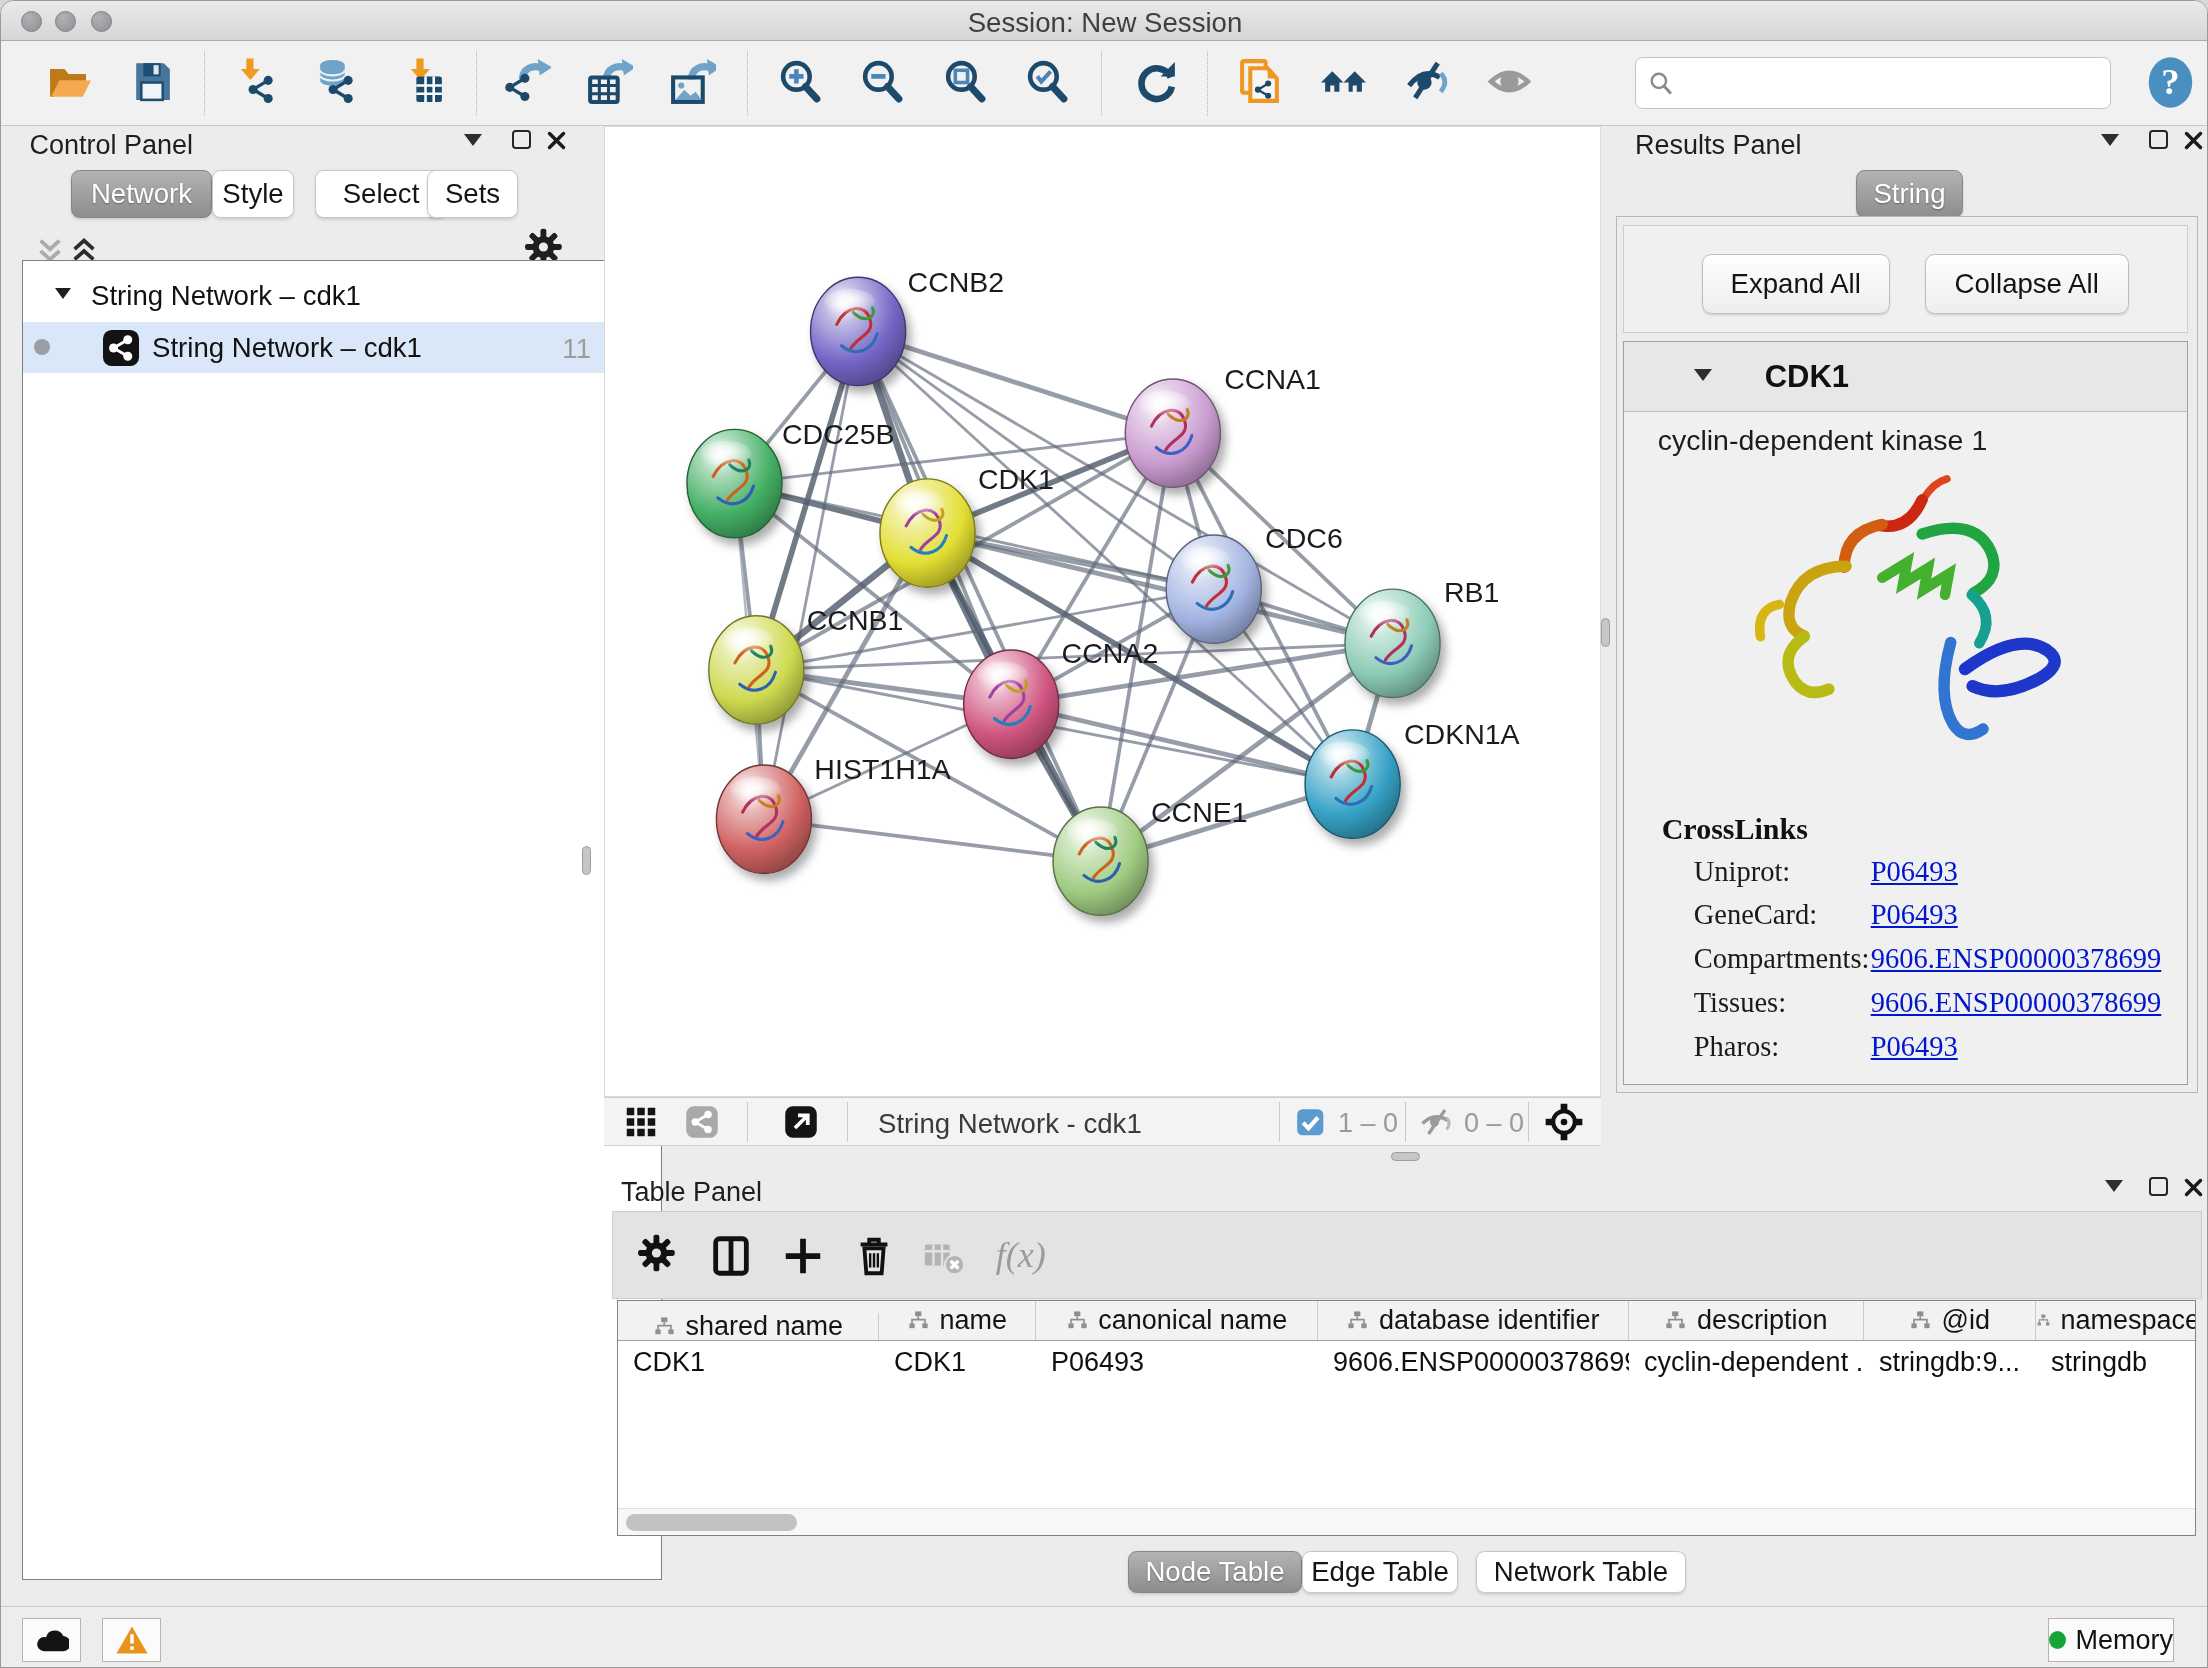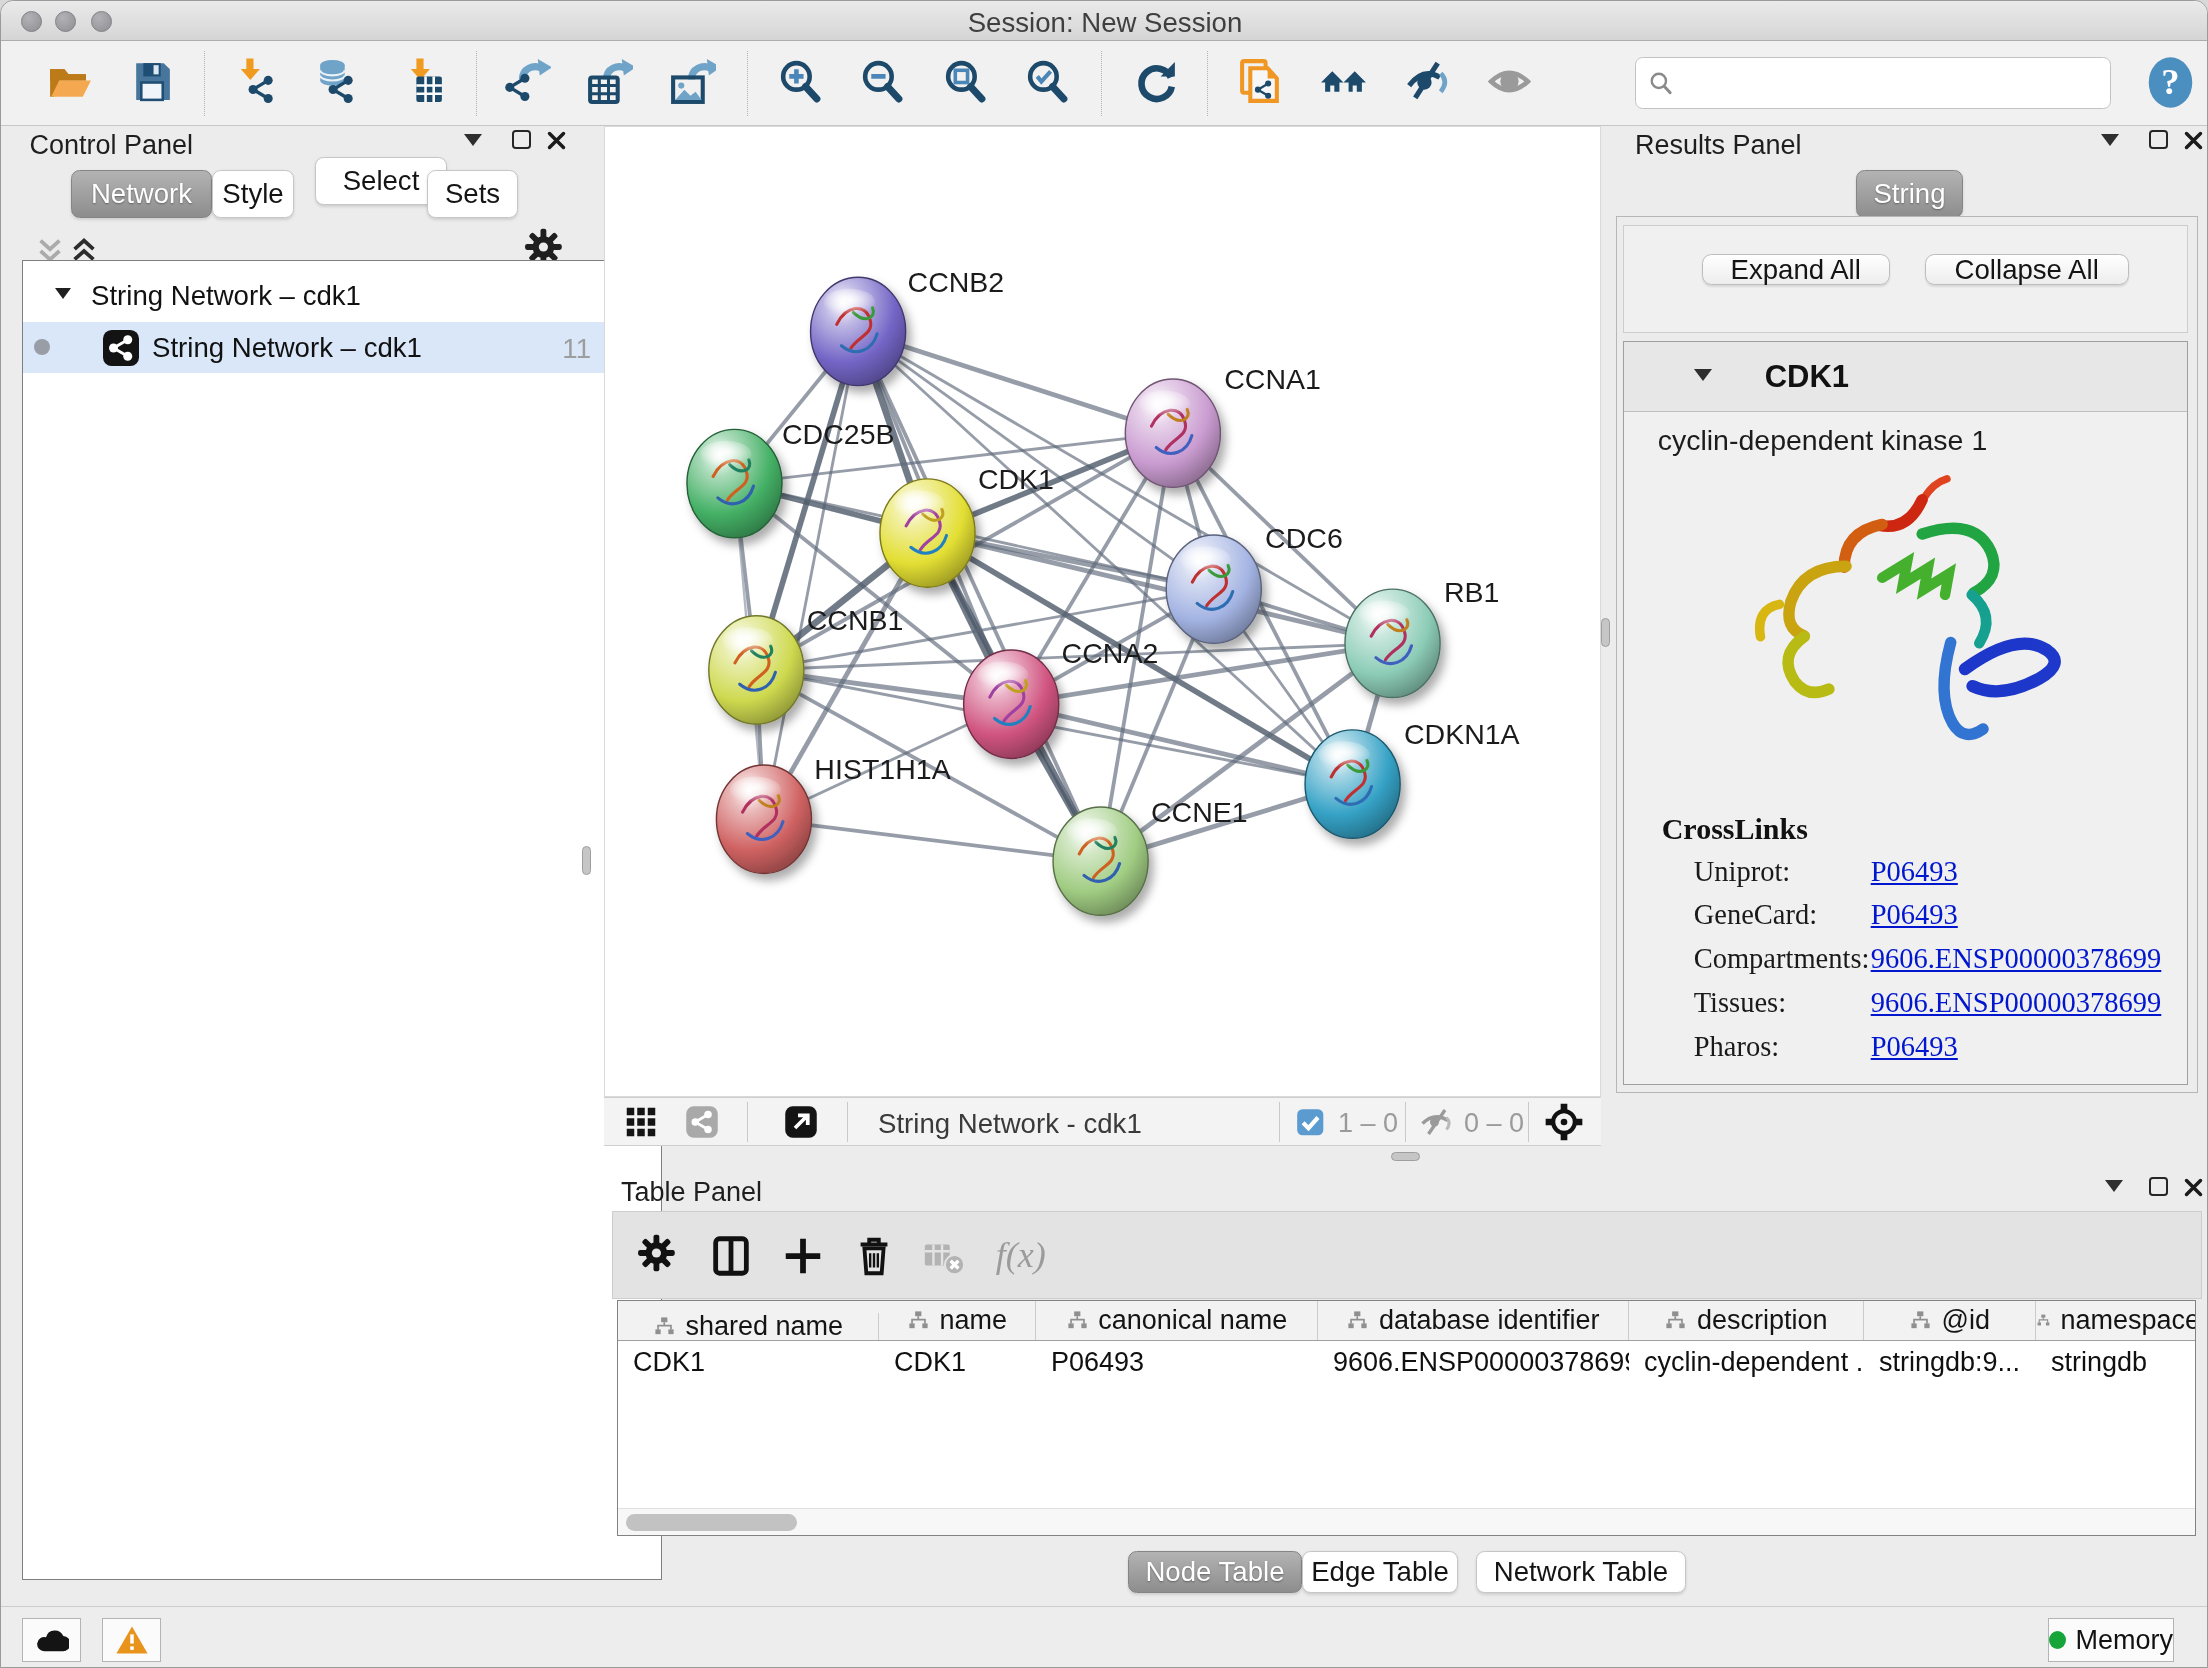--- a/index.html
+++ b/index.html
@@ -52,21 +52,21 @@
     border-top:1px solid #cfcfcf;border-bottom:1px solid #cfcfcf;}
   .nf-item{position:absolute;top:5.7px;width:36px;height:36px;}
   .nf-div{position:absolute;top:3.8px;height:40px;border-left:1px solid #c9c9c9;}
   .nf-text{position:absolute;top:9.5px;font-size:27.6px;color:#3a3a3a;}
   .nf-count{position:absolute;top:9.5px;font-size:27px;color:#9a9a9a;}
   .knob{position:absolute;background:#c6c6c6;border:1px solid #9e9e9e;border-radius:4.8px;}
   
   .rp-box{position:absolute;left:1615px;top:215px;width:582px;height:877px;background:#ececec;
     border:1.9px solid #b6b6b6;}
   .rp-sub{position:absolute;background:#f0f0f0;border:1px solid #cdcdcd;}
-  .btn{position:absolute;height:31px;background:linear-gradient(#ffffff,#ededed);border:1px solid #bdbdbd;
+  .btn{position:absolute;height:60px;background:linear-gradient(#ffffff,#ededed);border:1px solid #bdbdbd;
     border-radius:9.5px;font-size:27.6px;color:#141414;display:flex;align-items:center;justify-content:center;
     box-shadow:0 1.9px 1.9px rgba(0,0,0,0.1);cursor:pointer;}
   .rp-cdk-head{position:absolute;left:0;top:0;width:100%;height:70px;background:#e7e7e7;
     border-bottom:1px solid #bfbfbf;}
   .serif{font-family:"Liberation Serif",serif;}
   .xlink-label{position:absolute;left:70px;font-size:28.5px;color:#1a1a1a;}
   .xlink-value{position:absolute;left:247px;font-size:28.5px;color:#0016cf;text-decoration:underline;cursor:pointer;}
   
   .tp-toolbar{position:absolute;left:611px;top:1210px;width:1590px;height:88px;background:#e3e3e3;
     border:1px solid #cdcdcd;}
@@ -242,21 +242,21 @@
 
   <div class="phead" style="left:28.5px;top:129px">Control Panel</div>
   <span class="tri-down" style="position:absolute;left:463px;top:133px"></span>
   <span class="sqbtn" style="left:511px;top:129px"></span>
   <svg class="xbtn" style="left:545px;top:129px" viewBox="0 0 24 24">
     <path d="M4 4l16 16M20 4L4 20" stroke="#1b1b1b" stroke-width="4" stroke-linecap="round"></path>
   </svg>
   <div id="cp-tabs">
       <div class="tab sel" style="left: 70px; top: 169px; width: 141px; position: absolute;">Network</div>
       <div class="tab" style="left: 211px; top: 169px; width: 82px; position: absolute;">Style</div>
-      <div class="tab" style="left: 314px; top: 156px; width: 132px; position: absolute;">Select</div>
+      <div class="tab" style="left: 314px; top: 169px; width: 132px; position: absolute;">Select</div>
       <div class="tab" style="left: 426px; top: 169px; width: 91px; position: absolute;">Sets</div>
     </div>
 
   <div class="cp-status">
     <svg class="chev" style="left:25px" viewBox="0 0 34 34">
       <path d="M7 6l10 9 10-9M7 17l10 9 10-9" stroke="#ababab" stroke-width="4" fill="none"></path>
     </svg>
     <svg class="chev" style="left:59px" viewBox="0 0 34 34">
       <path d="M7 15l10-9 10 9M7 26l10-9 10 9" stroke="#2c2c2c" stroke-width="4" fill="none"></path>
     </svg>

